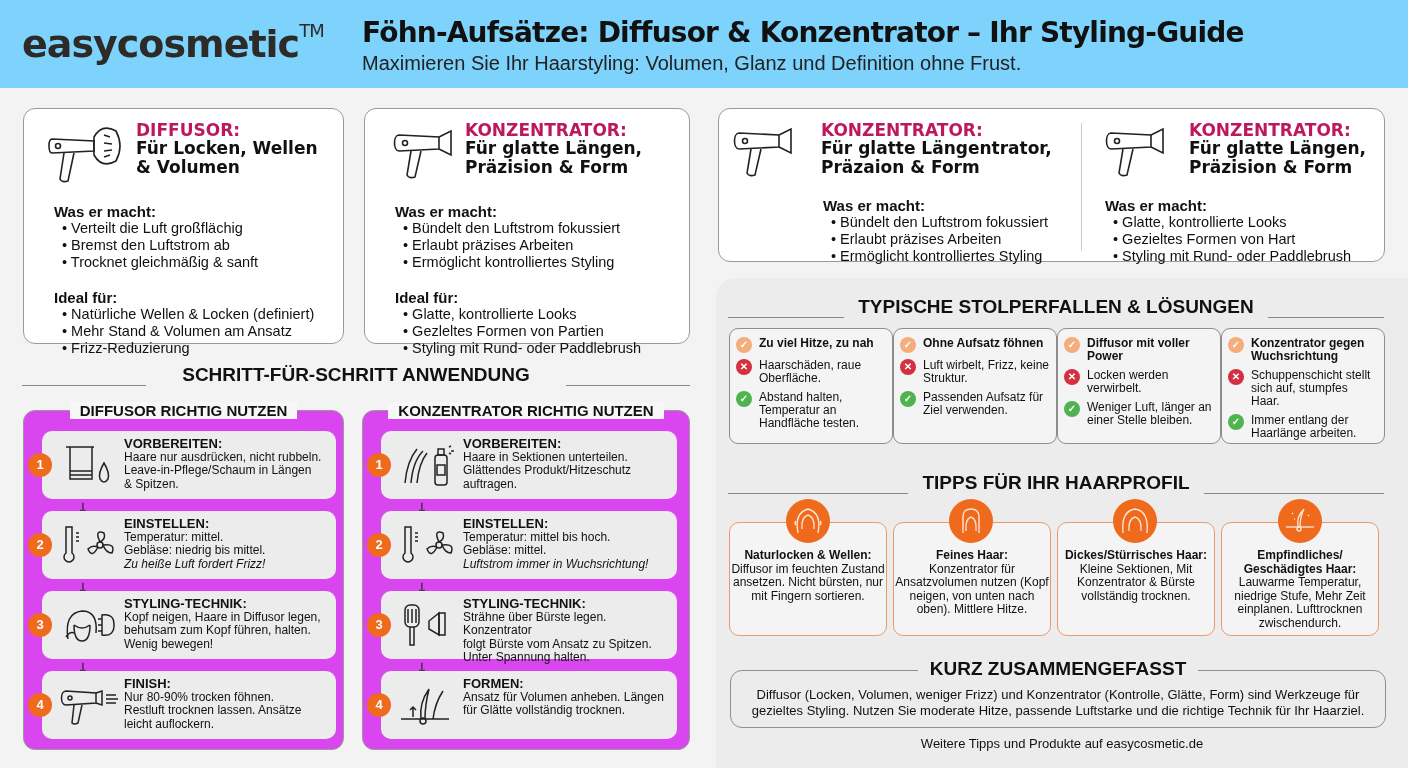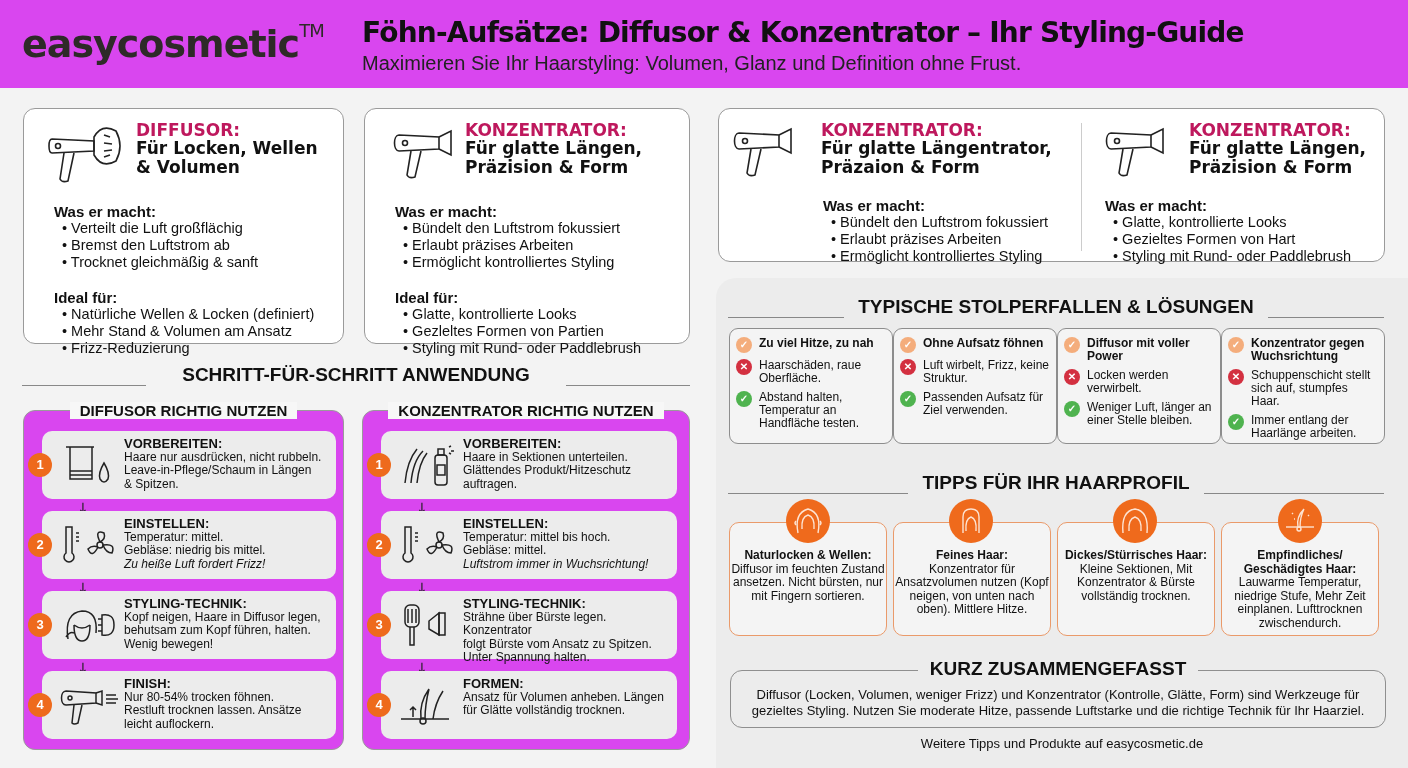--- a/index.html
+++ b/index.html
@@ -1,18 +1,18 @@
 <!DOCTYPE html>
 <html><head>
 <meta charset="utf-8">
 <style>
   * { box-sizing: border-box; margin: 0; padding: 0; }
   html, body { width: 1408px; height: 768px; overflow: hidden; }
   body { background: #f3f3f3; font-family: "DejaVu Sans", sans-serif; color: #111; position: relative; }
-  .header { position: absolute; left: 0; top: 0; width: 1408px; height: 88px; background: #d946ef; }
+  .header { position: absolute; left: 0; top: 0; width: 1408px; height: 88px; background: #7dd3fc; }
   .logo { position: absolute; left: 22px; top: 22px; font-family: "DejaVu Sans", sans-serif; font-weight: bold; font-size: 38px; color: #2e2a28; letter-spacing: -1px; }
   .logo sup { font-size: 18px; font-weight: normal; position: relative; top: -6px; }
   .h-title { position: absolute; left: 362px; top: 16px; font-weight: bold; font-size: 28px; letter-spacing: -0.8px; color: #111; }
   .h-sub { position: absolute; left: 362px; top: 52px; font-family: "Liberation Sans", sans-serif; font-size: 20px; color: #222; }
 
   .card { position: absolute; background: #fff; border: 1px solid #9a9a9a; border-radius: 12px; }
   .attach-head { position: absolute; }
   .attach-label { color: #be185d; font-weight: bold; font-size: 17px; line-height: 18px; }
   .attach-sub { font-weight: bold; font-size: 17px; line-height: 19px; color: #111; }
   .block-h { font-family: "Liberation Sans", sans-serif; font-weight: bold; font-size: 15px; margin-top: 18px; }
@@ -226,21 +226,21 @@
     <div class="step-num">4</div>
     <svg class="step-icon" viewBox="0 0 60 44" fill="none" stroke="#222" stroke-width="1.5">
       <path d="M6 8 C0 8 0 22 6 22 L36 20 L36 10 Z"></path>
         <circle cx="10" cy="15" r="2"></circle>
         <path d="M36 10 L42 8 L42 22 L36 20"></path>
       <path d="M14 22 L12 40 Q14 42 18 40 L22 22"></path>
         <path d="M46 12 h10 M46 16 h12 M46 20 h10"></path>
     </svg>
     <div class="step-text">
       <b>FINISH:</b>
-      <span>Nur 80-54% trocken föhnen.</span><br>
+      <span>Nur 80-90% trocken föhnen.</span><br>
       <span>Restluft trocknen lassen. Ansätze</span><br>
       <span>leicht auflockern.</span>
     </div>
   </div>
 </div>
 
 <div class="steps-card" style="left:362px;top:410px;width:328px;height:340px;">
   <div class="steps-title"><span>KONZENTRATOR RICHTIG NUTZEN</span></div>
 
   <div class="step" style="top:20px;width:296px;">

